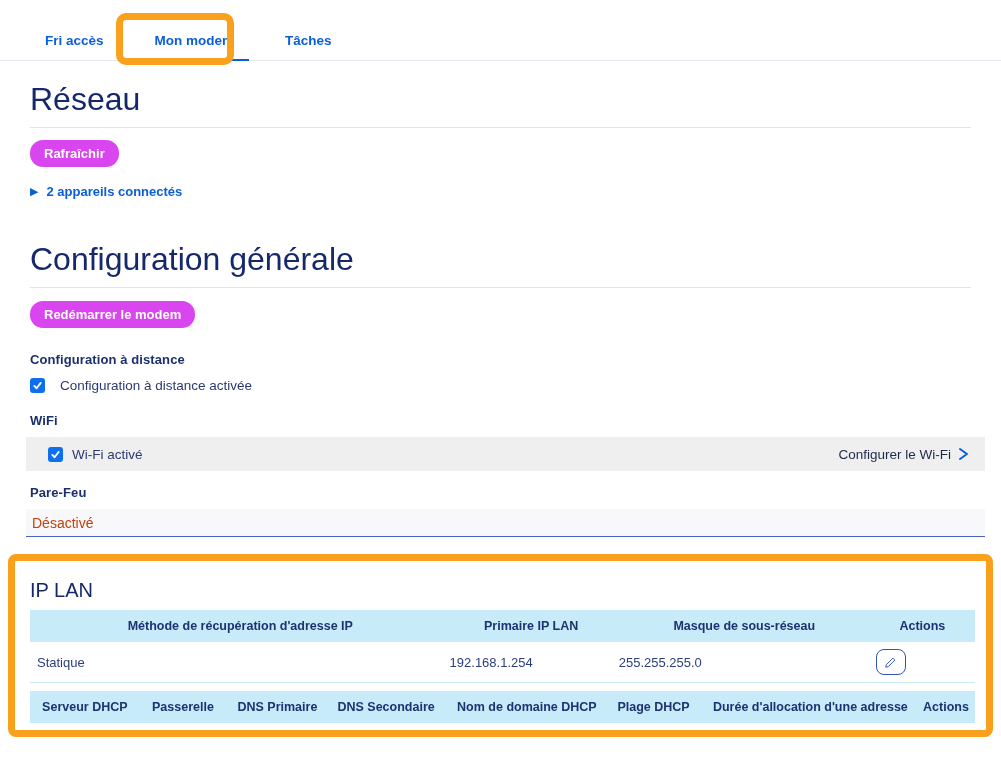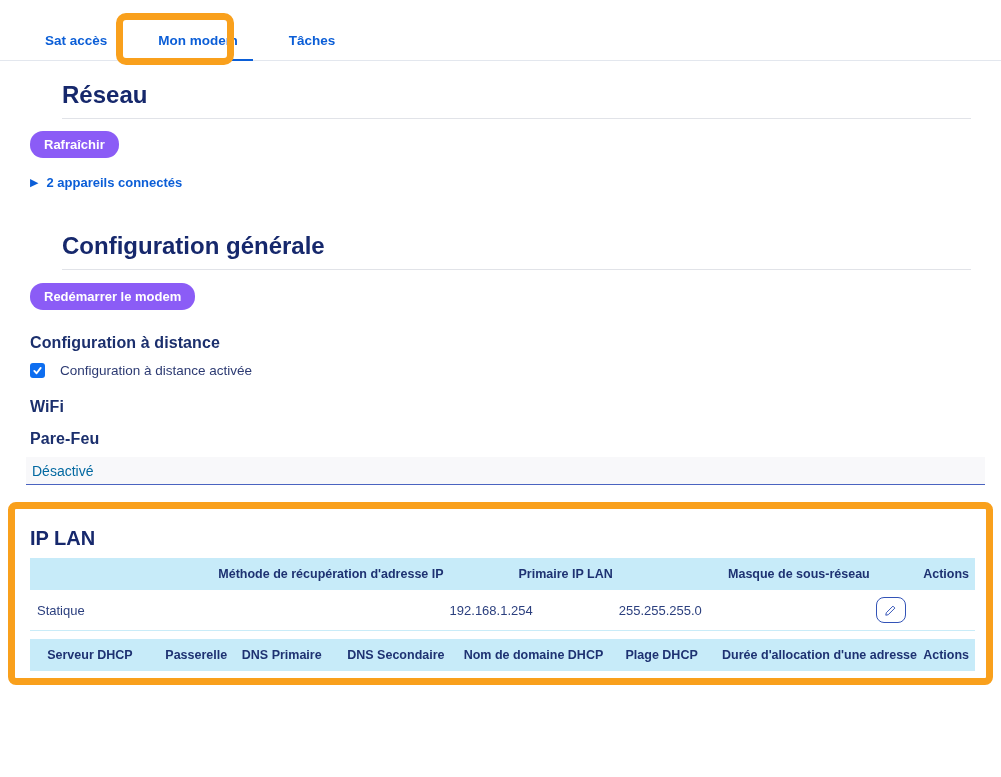--- a/index.html
+++ b/index.html
@@ -31,48 +31,48 @@
     position: absolute; left: 116px; top: 13px;
     width: 118px; height: 52px;
     border: 7px solid #f9a01c; border-radius: 10px;
     z-index: 5; pointer-events: none;
   }
 
   .content { padding: 0 30px; }
 
   
   h1.sec {
-    font-size: 24px; font-weight: 700; color: #16286c;
-    padding-bottom: 9px; border-bottom: 1px solid #e1e3e8; margin-left: 32px;
-  }
-  h2.sub { font-size: 20px; font-weight: 700; color: #16286c; }
+    font-size: 32px; font-weight: 400; color: #16286c;
+    padding-bottom: 9px; border-bottom: 1px solid #e1e3e8;
+  }
+  h2.sub { font-size: 20px; font-weight: 400; color: #16286c; }
 
   
   .btn-primary {
     display: inline-block;
-    background: #8b5cf6; color: #fff;
+    background: #d946ef; color: #fff;
     font-family: "Liberation Sans", sans-serif;
     font-size: 13px; font-weight: 700;
     border: none; border-radius: 13px;
     padding: 6px 14px; cursor: pointer;
   }
 
   
   .mt-20 { margin-top: 20px; }
   .mt-12 { margin-top: 12px; }
   .devices-toggle {
     margin-top: 17px; display: flex; align-items: center; gap: 8px;
     color: #0b5ed7; font-size: 13px; font-weight: 700; cursor: pointer;
   }
   .tri { font-size: 11px; line-height: 1; color: #0b5ed7; }
 
   
   .sec-gap { margin-top: 42px; }
   .small-label {
-    font-size: 16px; font-weight: 700; color: #1b2f6d;
+    font-size: 13px; font-weight: 700; color: #1b2f6d;
     margin-top: 24px; letter-spacing: .1px;
   }
   .check-row { display: flex; align-items: center; gap: 15px; margin-top: 11px; }
   .checkbox {
     width: 15px; height: 15px; border-radius: 3px;
     background: #0e6ef0; display: inline-flex;
     align-items: center; justify-content: center;
     flex: none; cursor: pointer;
   }
   .check-label { font-size: 13.5px; color: #2c3a72; }
@@ -87,37 +87,37 @@
   .wifi-link {
     display: flex; align-items: center; gap: 6px;
     font-size: 13.5px; color: #1e2a4a; cursor: pointer;
   }
 
   .fw-input {
     margin: 9px -14px 16px -4px;
     background: #f8f8fa;
     border-bottom: 1px solid #4a63c0;
     padding: 6px 6px 5px 6px;
-    font-size: 14px; color: #0369a1;
+    font-size: 14px; color: #c2410c;
   }
 
   
   .hl-section {
     margin: 17px -22px 0 -22px;
     border: 7px solid #f9a01c; border-radius: 8px;
     padding: 8px 11px 7px 15px;
   }
   .hl-section h1.sec { padding-bottom: 8px; }
   .hl-section h2.sub { margin-top: 10px; }
   .hl-section .tblwrap { margin-top: 8px; }
   .dhcp-gap { margin-top: 21px !important; }
 
   table { width: 100%; border-collapse: collapse; table-layout: fixed; }
   th {
-    background: #c7ebf9; text-align: right;
+    background: #c7ebf9; text-align: center;
     font-size: 12.5px; font-weight: 700; color: #1e3272;
     padding: 9px 6px 9px 0;
   }
   td {
     font-size: 13px; color: #2b3f7e;
     padding: 7px 6px 7px 0;
     border-bottom: 1px solid #c9ecf8;
     vertical-align: middle;
   }
   th:first-child, td:first-child { padding-left: 7px; }
@@ -126,21 +126,21 @@
     display: inline-flex; width: 30px; height: 26px;
     align-items: center; justify-content: center;
     border: 1.5px solid #3353b7; border-radius: 8px;
     background: #fff; cursor: pointer;
   }
 </style>
 </head>
 <body>
 
 <div class="tabbar">
-  <div class="tab">Sat accès</div>
+  <div class="tab">Fri accès</div>
   <div class="tab active">Mon modem</div>
   <div class="tab">Tâches</div>
 </div>
 <div class="hl-tab-box"></div>
 
 <div class="content">
 
   <h1 class="sec mt-20">Réseau</h1>
   <div class="mt-12">
     <button class="btn-primary">Rafraîchir</button>
@@ -159,20 +159,36 @@
   <div class="check-row">
     <span class="checkbox">
       <svg width="11" height="11" viewBox="0 0 12 12">
           <polyline points="2.5,6.5 5,9 9.5,3.2" fill="none" stroke="#ffffff" stroke-width="2" stroke-linecap="round" stroke-linejoin="round"></polyline>
         </svg>
     </span>
     <span class="check-label">Configuration à distance activée</span>
   </div>
 
   <div class="small-label" style="margin-top:20px;">WiFi</div>
+  <div class="wifi-bar">
+    <div class="wifi-left">
+      <span class="checkbox">
+        <svg width="11" height="11" viewBox="0 0 12 12">
+            <polyline points="2.5,6.5 5,9 9.5,3.2" fill="none" stroke="#ffffff" stroke-width="2" stroke-linecap="round" stroke-linejoin="round"></polyline>
+          </svg>
+      </span>
+      <span class="check-label">Wi-Fi activé</span>
+    </div>
+    <div class="wifi-link">
+      <span>Configurer le Wi-Fi</span>
+      <svg width="12" height="14" viewBox="0 0 12 14">
+          <polyline points="3,2 10,7 3,12" fill="none" stroke="#0b5ed7" stroke-width="2" stroke-linecap="round" stroke-linejoin="round"></polyline>
+        </svg>
+    </div>
+  </div>
 
   <div class="small-label" style="margin-top:14px;">Pare-Feu</div>
   <div class="fw-input">Désactivé</div>
 
   <div class="hl-section">
 
     <h2 class="sub">IP LAN</h2>
     <div class="tblwrap">
       <table>
         <colgroup>

